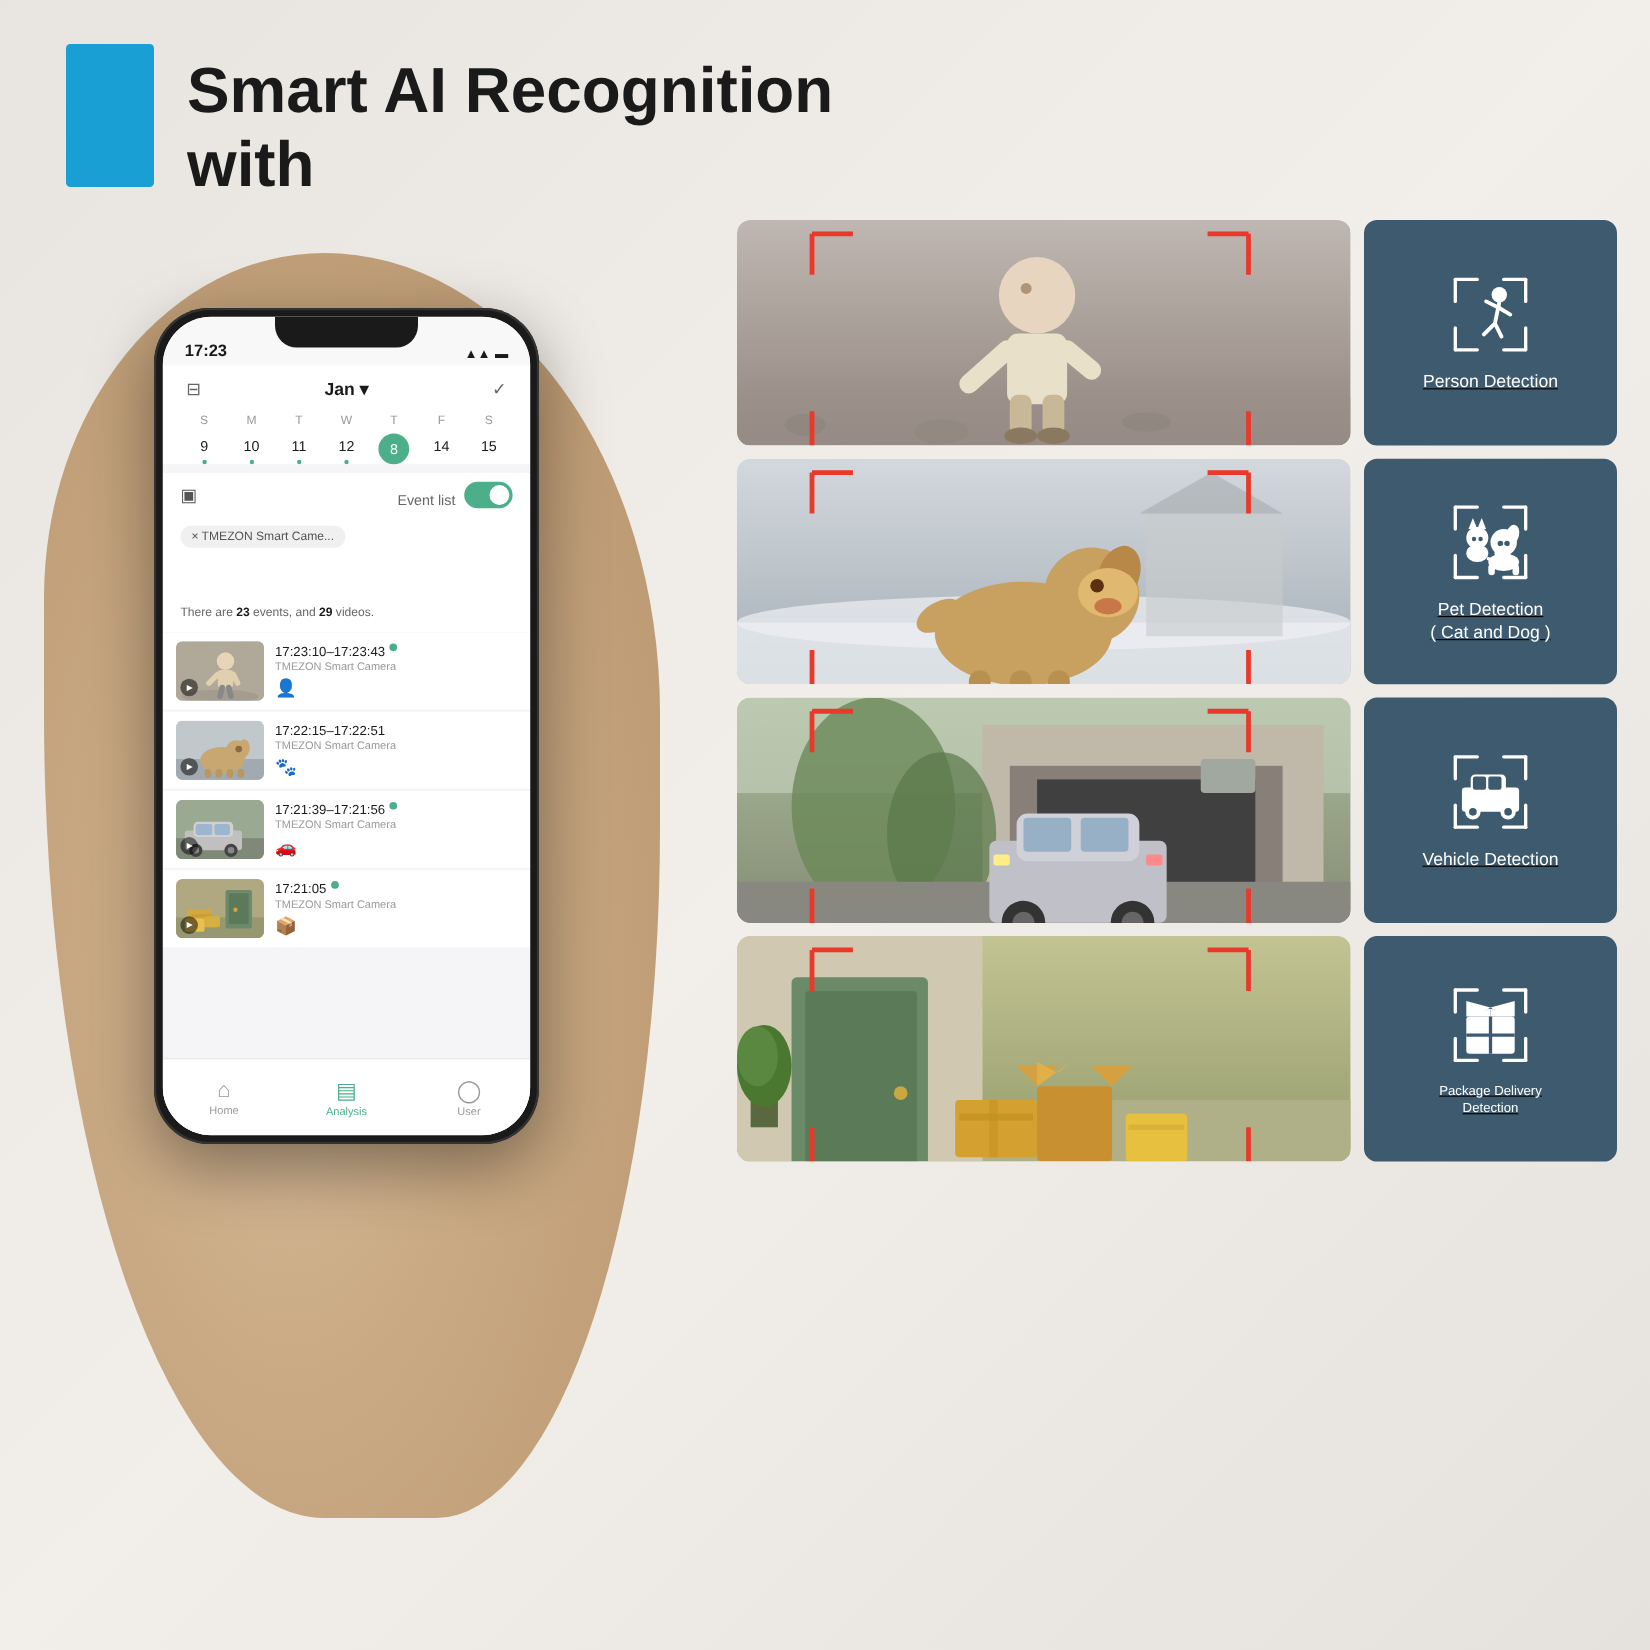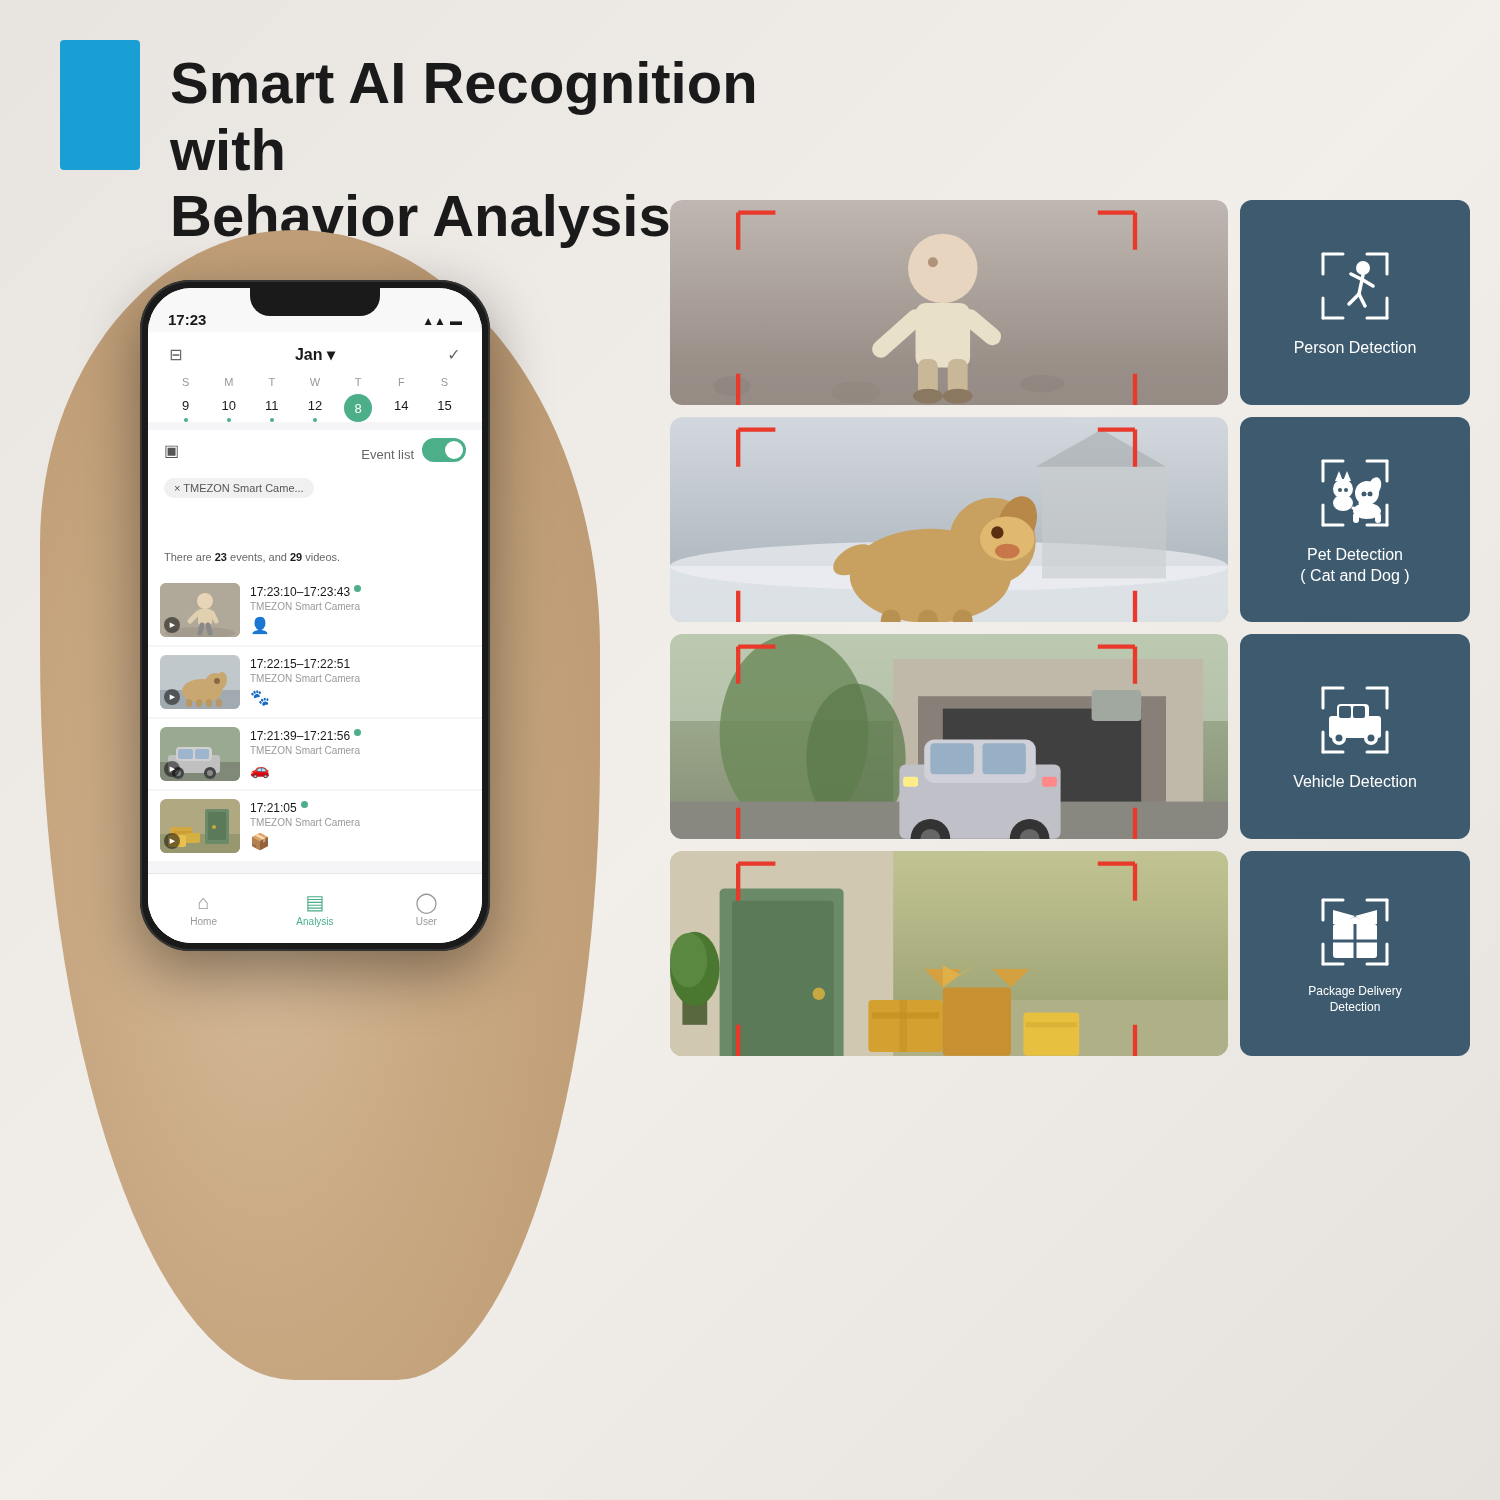--- a/index.html
+++ b/index.html
@@ -59,21 +59,21 @@
       background: radial-gradient(ellipse at 40% 60%, #d4b896 0%, #c8a882 40%, #b8956e 100%);
       border-radius: 50% 60% 40% 50% / 30% 40% 60% 70%;
     }
 
     
     .phone {
       position: absolute;
       top: 50px;
       left: 100px;
       width: 350px;
-      height: 671px;
+      height: 760px;
       background: #1a1a1a;
       border-radius: 50px;
       box-shadow: 0 20px 60px rgba(0,0,0,0.4), inset 0 0 0 2px #333;
       overflow: hidden;
     }
 
     .phone-inner {
       position: absolute;
       top: 8px; left: 8px; right: 8px; bottom: 8px;
       background: #fff;
@@ -367,20 +367,21 @@
       width: 230px;
       flex-shrink: 0;
       background: #3d5a6e;
       border-radius: 12px;
       display: flex;
       flex-direction: column;
       align-items: center;
       justify-content: center;
       gap: 12px;
       padding: 16px;
+      text-decoration: underline;
     }
 
     .feature-icon-area {
       width: 80px; height: 80px;
       display: flex; align-items: center; justify-content: center;
     }
 
     .feature-label {
       font-size: 16px;
       color: #fff;
@@ -405,21 +406,20 @@
 </head>
 <body>
 
 <div class="bg"></div>
 
 <div class="blue-accent"></div>
 
 <div class="header">
   <h1>
     <span>Smart AI Recognition with</span><br>
-    <span>Behavior Analysis</span>
   </h1>
 </div>
 
 <div class="phone-wrapper">
   <div class="hand-bg"></div>
 
   <div class="phone">
     <div class="phone-inner">
       <div class="notch"></div>
 

